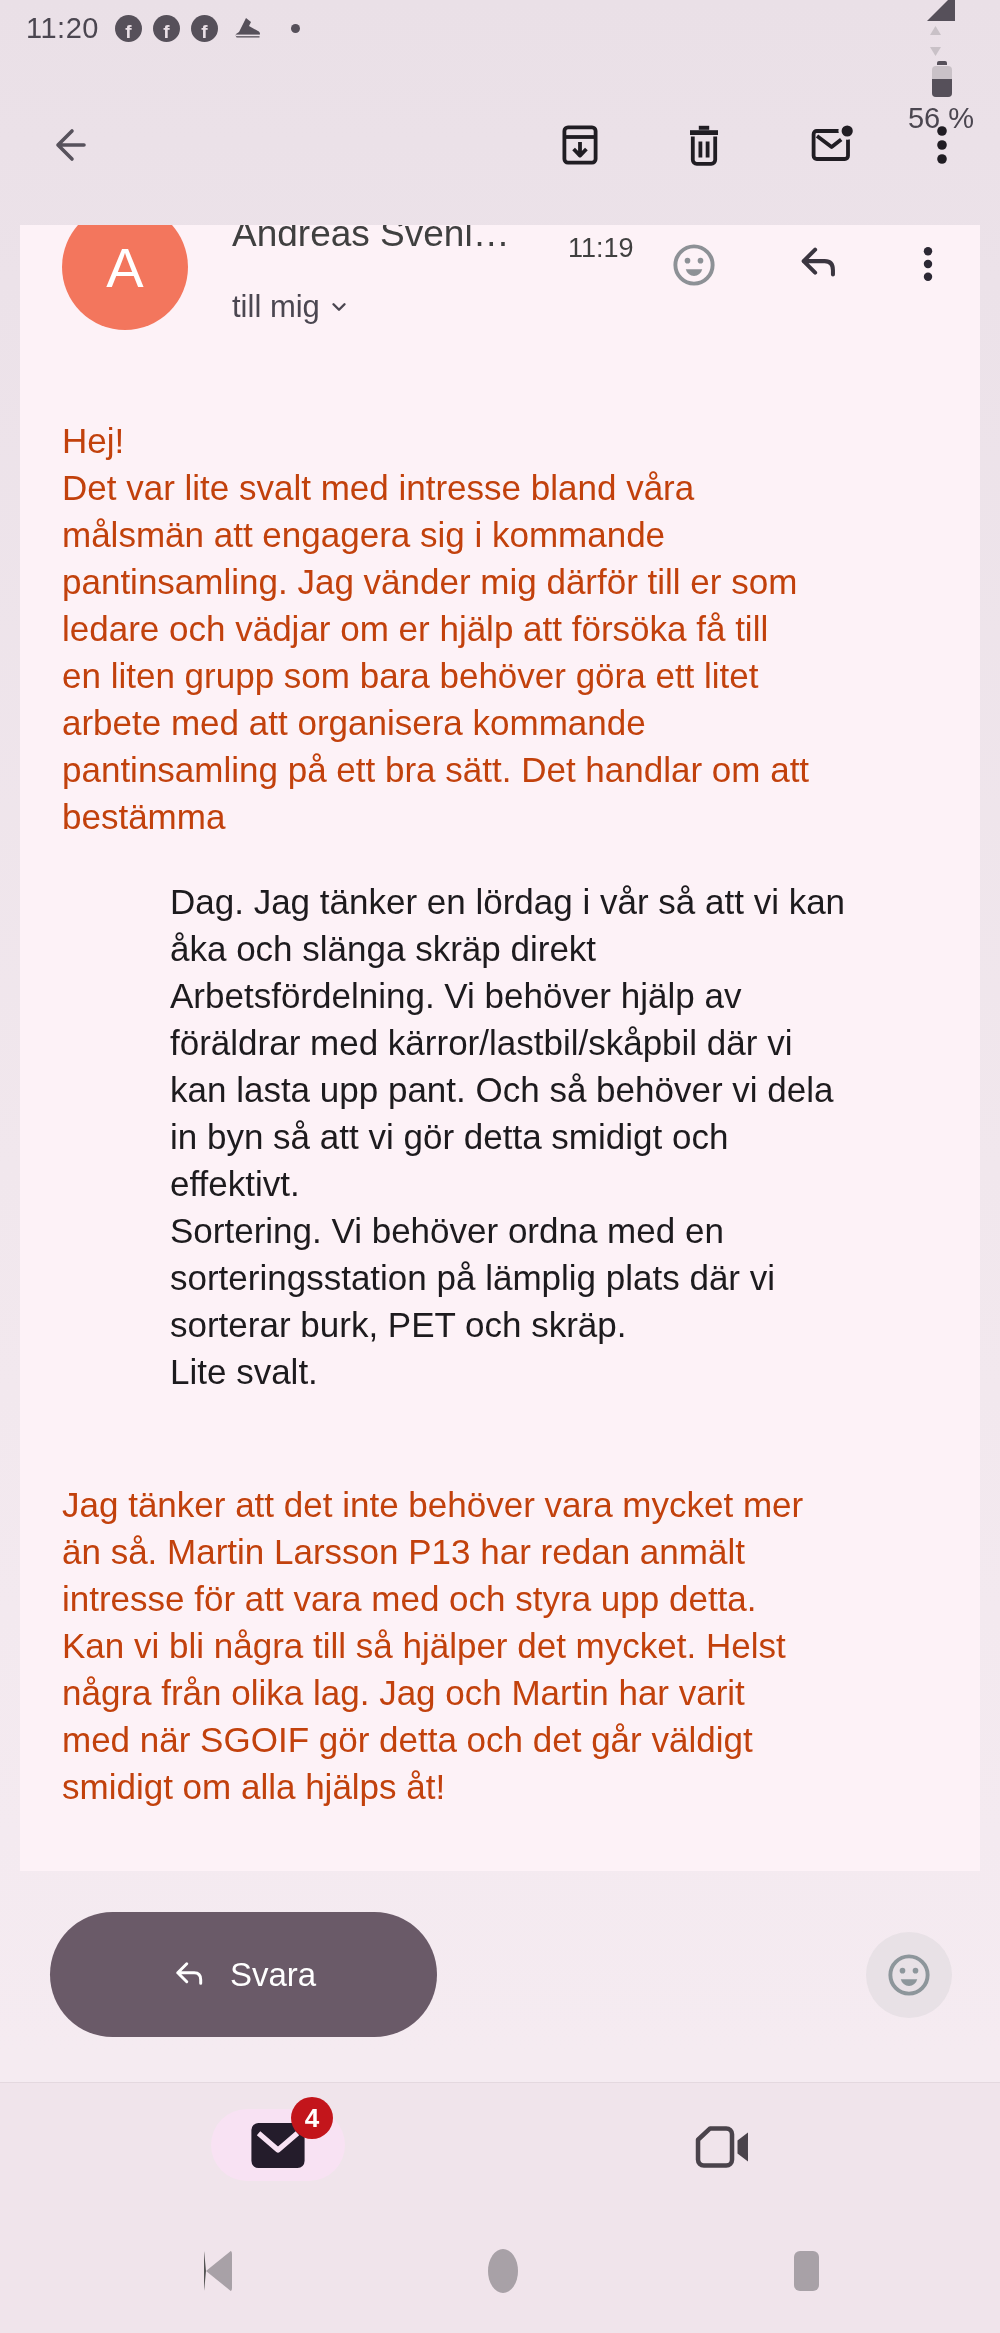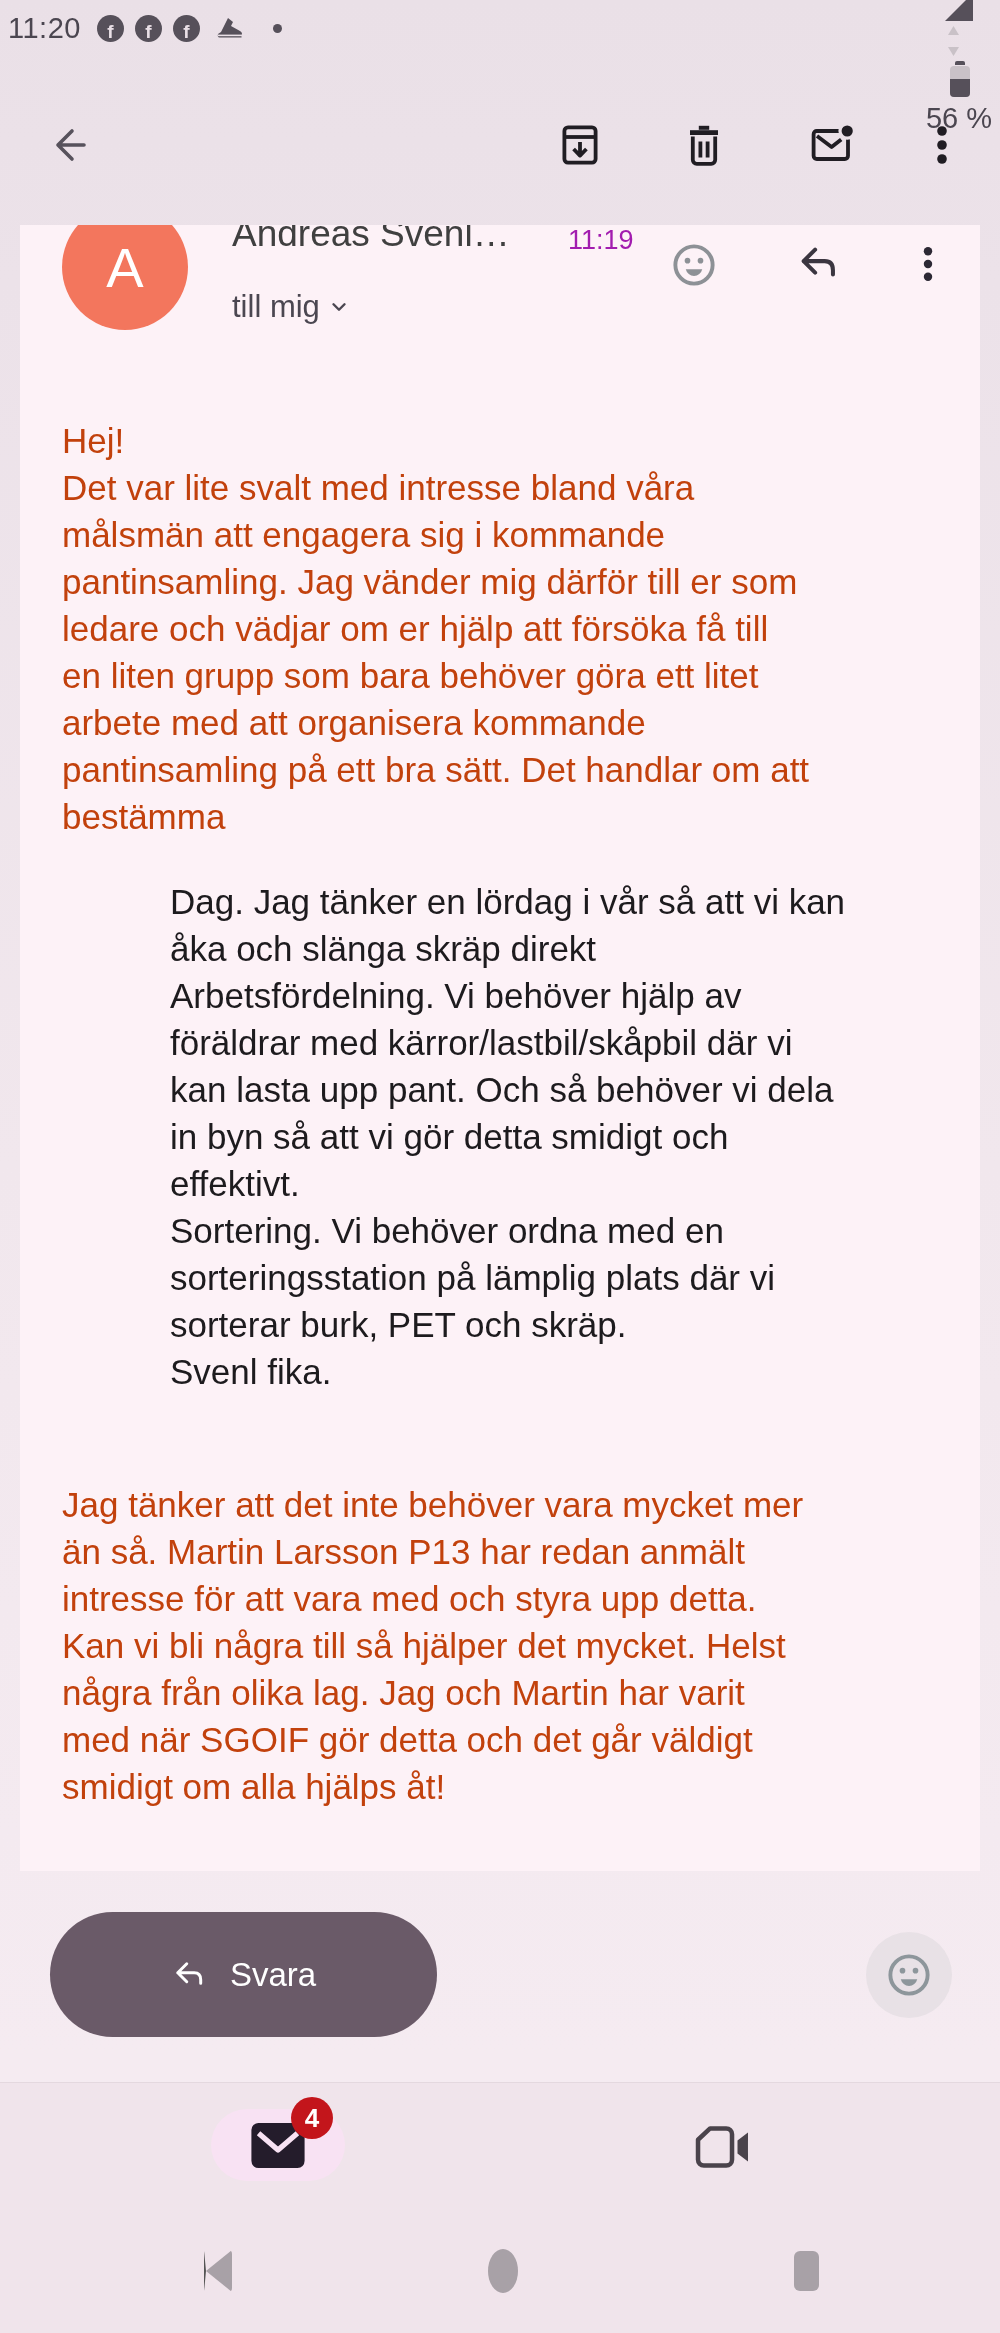--- a/index.html
+++ b/index.html
@@ -1,21 +1,21 @@
 <!DOCTYPE html>
 <html><head>
 <meta charset="utf-8">
 <style>
   html,body{margin:0;padding:0;background:#d8ccd3;}
   .screen{position:relative;width:1000px;height:2333px;overflow:hidden;
     background:linear-gradient(#eae0e7 0%,#ece2e9 12%,#f1e7ed 50%,#f5ebf1 88%);
     font-family:"Liberation Sans",sans-serif;color:#1d1b20;}
 
   
-  .statusbar{position:absolute;top:0;left:0;right:0;height:56px;display:flex;align-items:center;justify-content:space-between;padding:0 8px;box-sizing:border-box;}
+  .statusbar{position:absolute;top:0;left:0;right:0;height:56px;display:flex;align-items:center;justify-content:space-between;padding:0 26px;box-sizing:border-box;}
   .sb-left,.sb-right{display:flex;align-items:center;}
   .sb-time{font-size:29px;font-weight:500;color:#4b4650;margin-right:16px;letter-spacing:.5px;}
   .fb-ic{width:27px;height:27px;border-radius:50%;background:#56505a;color:#eae0e7;font-weight:700;font-size:19px;display:flex;align-items:flex-end;justify-content:center;margin-right:11px;line-height:21px;}
   .shoe{margin:0 6px 0 4px;display:flex;}
   .sb-dot{width:9px;height:9px;border-radius:50%;background:#56505a;margin-left:22px;}
   .sb-right{gap:5px;flex-direction:column;}
   .updown{display:flex;flex-direction:column;justify-content:space-between;height:30px;margin:0 4px 0 1px;}
   .tri-signal{width:0;height:0;border-left:28px solid transparent;border-bottom:28px solid #56505a;margin-left:8px;}
   .batwrap{display:flex;flex-direction:column;align-items:center;margin-left:10px;}
   .bat-nub{width:10px;height:4px;background:#56505a;border-radius:2px 2px 0 0;margin-bottom:1px;}
@@ -23,21 +23,21 @@
   .bat-fill{position:absolute;left:0;right:0;bottom:0;height:58%;background:#56505a;}
   .sb-pct{font-size:29px;color:#4b4650;margin-left:8px;}
 
   
   .abtn{position:absolute;width:48px;height:48px;display:flex;align-items:center;justify-content:center;background:none;border:none;padding:0;cursor:pointer;}
 
   
   .card{position:absolute;left:20px;top:225px;width:960px;height:1646px;background:#fdf2f7;overflow:hidden;}
   .avatar{position:absolute;left:42px;top:-21px;width:126px;height:126px;border-radius:50%;background:#f3765d;color:#fff;font-size:56px;display:flex;align-items:center;justify-content:center;}
   .sender-name{position:absolute;left:212px;top:-14px;font-size:37px;line-height:46px;font-weight:500;color:#404040;white-space:nowrap;}
-  .sent-time{position:absolute;left:548px;top:0;font-size:27px;color:#a21caf;}
+  .sent-time{position:absolute;left:548px;top:8px;font-size:27px;color:#404040;}
   .to-row{position:absolute;left:212px;top:64px;display:flex;align-items:center;gap:8px;background:none;border:none;padding:0;cursor:pointer;}
   .to-label{font-size:31px;color:#4b4751;}
   .hbtn{position:absolute;width:52px;height:52px;display:flex;align-items:center;justify-content:center;background:none;border:none;padding:0;cursor:pointer;}
 
   .mailtext{position:absolute;font-size:35px;line-height:47px;color:#c2410c;white-space:pre;letter-spacing:0;}
   .p1{left:42px;top:192px;}
   .p2{left:42px;top:1256px;}
   .bullets{position:absolute;left:119px;top:653px;}
   .bullet-row{display:flex;}
   .bullet-dot-col{width:31px;padding-top:19px;box-sizing:border-box;}
@@ -205,21 +205,21 @@
 effektivt.</span>
       </div>
       <div class="bullet-row">
         <span class="bullet-dot-col"><span class="bullet-dot"></span></span>
         <span class="bullet-text">Sortering. Vi behöver ordna med en
 sorteringsstation på lämplig plats där vi
 sorterar burk, PET och skräp.</span>
       </div>
       <div class="bullet-row">
         <span class="bullet-dot-col"><span class="bullet-dot"></span></span>
-        <span class="bullet-text">Svenl fika.</span>
+        <span class="bullet-text">Lite svalt.</span>
       </div>
     </div>
 
     <div class="mailtext p2">Jag tänker att det inte behöver vara mycket mer
 än så. Martin Larsson P13 har redan anmält
 intresse för att vara med och styra upp detta.
 Kan vi bli några till så hjälper det mycket. Helst
 några från olika lag. Jag och Martin har varit
 med när SGOIF gör detta och det går väldigt
 smidigt om alla hjälps åt!</div>

